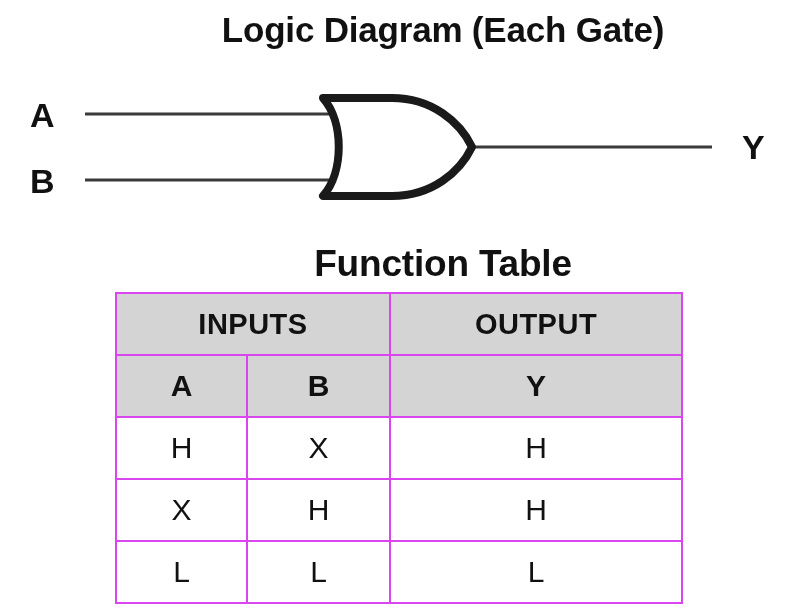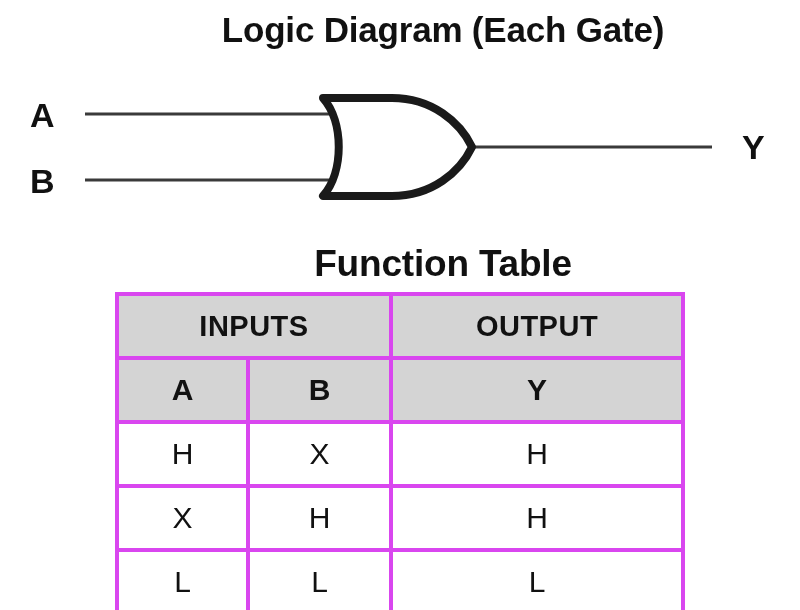--- a/index.html
+++ b/index.html
@@ -69,21 +69,21 @@
   #function-table {
     position: absolute;
     left: 115px;
     top: 292px;
     width: 566px;
     border-collapse: collapse;
     table-layout: fixed;
   }
   #function-table td,
   #function-table th {
-    border: 4px solid #d946ef;
+    border: 2px solid #d946ef;
     padding: 0;
     height: 60px;
     text-align: center;
     vertical-align: middle;
     font-size: 30px;
     font-weight: normal;
     color: #111111;
   }
   #function-table .grouphead,
   #function-table .colhead {

